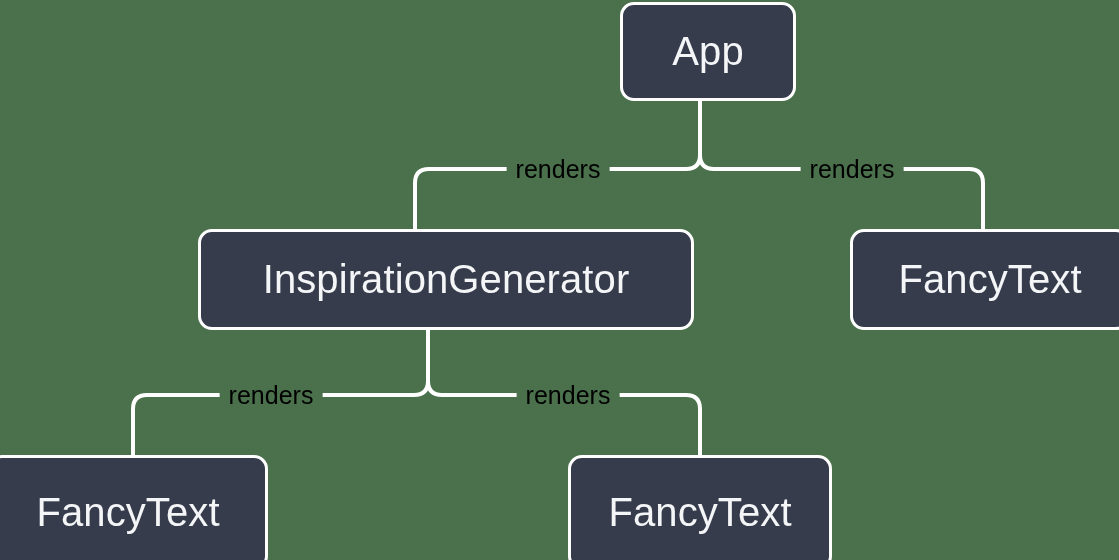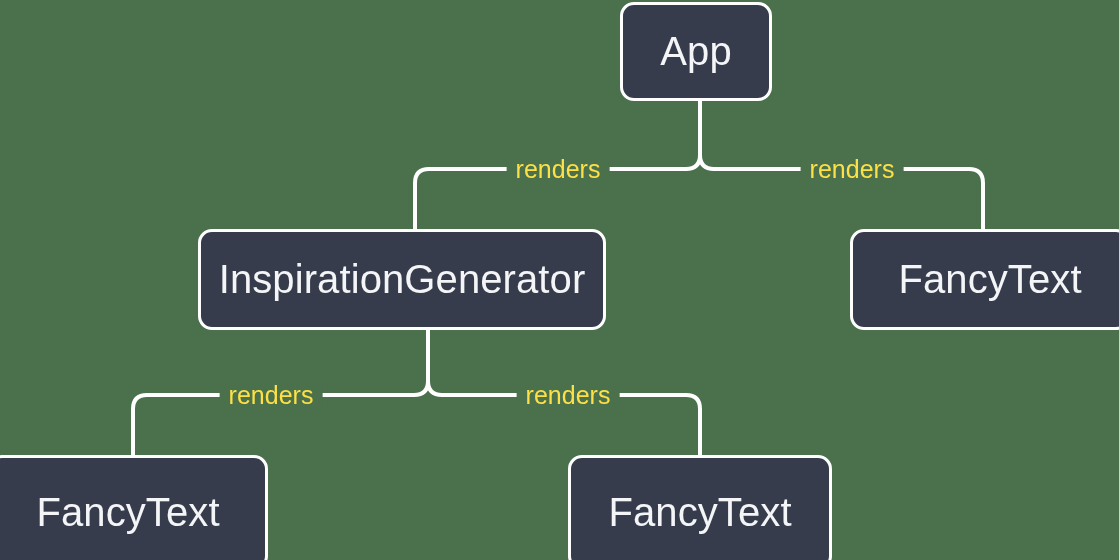--- a/index.html
+++ b/index.html
@@ -38,21 +38,21 @@
     align-items: center;
     justify-content: center;
     color: #f4f5f7;
     font-size: 40px;
     font-weight: 400;
     letter-spacing: 0.1px;
     white-space: nowrap;
   }
   .edge-label {
     position: absolute;
-    color: #fde047;
+    color: #000000;
     font-size: 25px;
     font-weight: 400;
     line-height: 1;
     white-space: nowrap;
     background: #4a704c;
     padding: 0 9px;
     transform: translate(-50%, -50%);
   }
 </style>
 </head>
@@ -62,25 +62,25 @@
 
   <svg id="wires" viewBox="0 0 1119 560" width="1119" height="560" aria-hidden="true">
 
     <path class="wire" d="M 700 100 L 700 155 Q 700 169 686 169 L 429 169 Q 415 169 415 183 L 415 229"></path>
     <path class="wire" d="M 700 155 Q 700 169 714 169 L 969 169 Q 983 169 983 183 L 983 229"></path>
 
     <path class="wire" d="M 428 330 L 428 381 Q 428 395 414 395 L 147 395 Q 133 395 133 409 L 133 455"></path>
     <path class="wire" d="M 428 381 Q 428 395 442 395 L 686 395 Q 700 395 700 409 L 700 455"></path>
   </svg>
 
-  <div class="node" style="left:620px; top:2px; width:152px; height:99px; border-radius:14px;">
+  <div class="node" style="left:620px; top:2px; width:176px; height:99px; border-radius:14px;">
     <span>App</span>
   </div>
 
-  <div class="node" style="left:198px; top:229px; width:408px; height:101px;text-align:center;">
+  <div class="node" style="left:198px; top:229px; width:496px; height:101px;text-align:center;">
     <span>InspirationGenerator</span>
   </div>
 
   <div class="node" style="left:850px; top:229px; width:280px; height:101px;">
     <span>FancyText</span>
   </div>
 
   <div class="node" style="left:-12px; top:455px; width:280px; height:115px;">
     <span>FancyText</span>
   </div>

